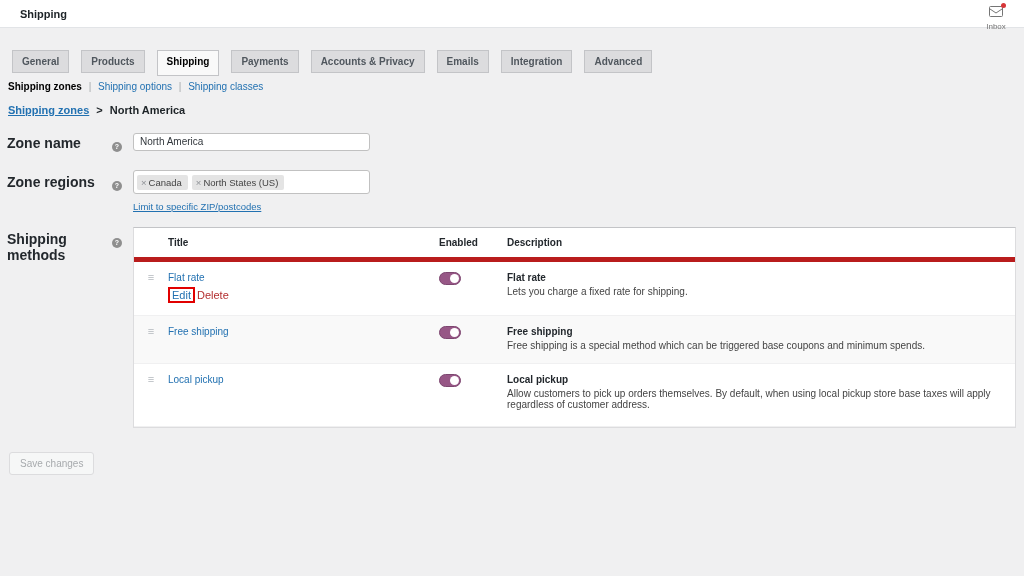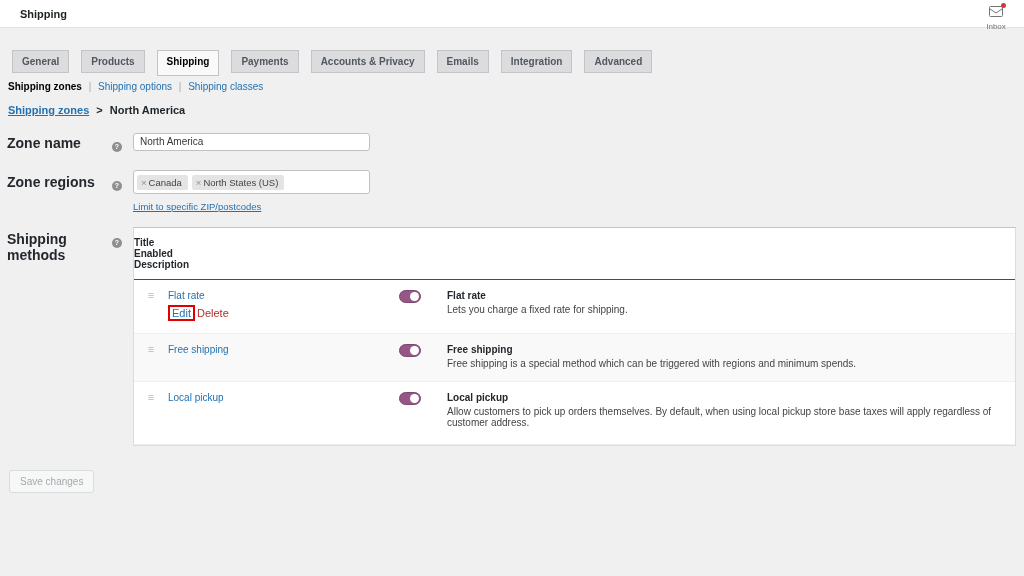--- a/index.html
+++ b/index.html
@@ -50,24 +50,24 @@
   .tagbox { width:237px; min-height:24px; border:1px solid #c1c1c1; border-radius:3px; background:#fff;
             padding:2px 3px; display:flex; gap:4px; align-items:center; cursor:text; }
   .tag { background:#e4e4e4; border-radius:2px; font-size:9.5px; color:#444; padding:2px 6px 2px 4px; white-space:nowrap; }
   .tag .x { color:#8c8f94; margin-right:2px; cursor:pointer; }
   .limit-link { display:inline-block; margin-top:7px; font-size:9.5px; color:#2271b1;
                 text-decoration:underline; cursor:pointer; }
 
   
   .methods-table { background:#fff; border:1px solid #dcdcde; border-top:1px solid #c3c4c7; font-size:10px; }
   .t-row { display:flex; align-items:flex-start; border-bottom:1px solid #f0f0f1; }
-  .t-head { padding:9px 0; font-weight:bold; color:#23282d; border-bottom:1px solid #b91c1c;flex-direction:column; }
+  .t-head { padding:9px 0; font-weight:bold; color:#23282d; border-bottom:5px solid #b91c1c; }
   .col-drag { width:34px; text-align:center; }
   .col-title { width:231px; }
-  .col-enabled { width:48px; }
+  .col-enabled { width:68px;margin-left:40px; }
   .col-desc { flex:1; padding-right:10px; }
   .t-body { padding:10px 0 12px; }
   .t-body.alt { background:#f9f9f9; }
   .drag-handle { color:#b4b9be; font-size:11px; cursor:move; line-height:10px; }
   .method-link { color:#2271b1; text-decoration:none; font-size:10px; cursor:pointer; }
   .row-actions { margin-top:4px; font-size:11px; }
   .annot { display:inline-block; border:2px solid #e10000; padding:0 2px; }
   .edit-link { color:#2271b1; text-decoration:none; cursor:pointer; }
   .delete-link { color:#b32d2e; text-decoration:none; cursor:pointer; margin-left:2px; }
   .toggle { display:inline-block; width:22px; height:13px; border-radius:7px; background:#975786;
@@ -181,21 +181,21 @@
             </div>
 
             <div class="t-row t-body alt">
               <div class="col-drag"><span class="drag-handle">≡</span></div>
               <div class="col-title">
                 <a class="method-link">Free shipping</a>
               </div>
               <div class="col-enabled"><span class="toggle"></span></div>
               <div class="col-desc">
                 <div class="desc-title">Free shipping</div>
-                <div class="desc-text">Free shipping is a special method which can be triggered with regions and minimum spends.</div>
+                <div class="desc-text">Free shipping is a special method which can be triggered base coupons and minimum spends.</div>
               </div>
             </div>
 
             <div class="t-row t-body" style="padding-bottom:16px;">
               <div class="col-drag"><span class="drag-handle">≡</span></div>
               <div class="col-title">
                 <a class="method-link">Local pickup</a>
               </div>
               <div class="col-enabled"><span class="toggle"></span></div>
               <div class="col-desc">

